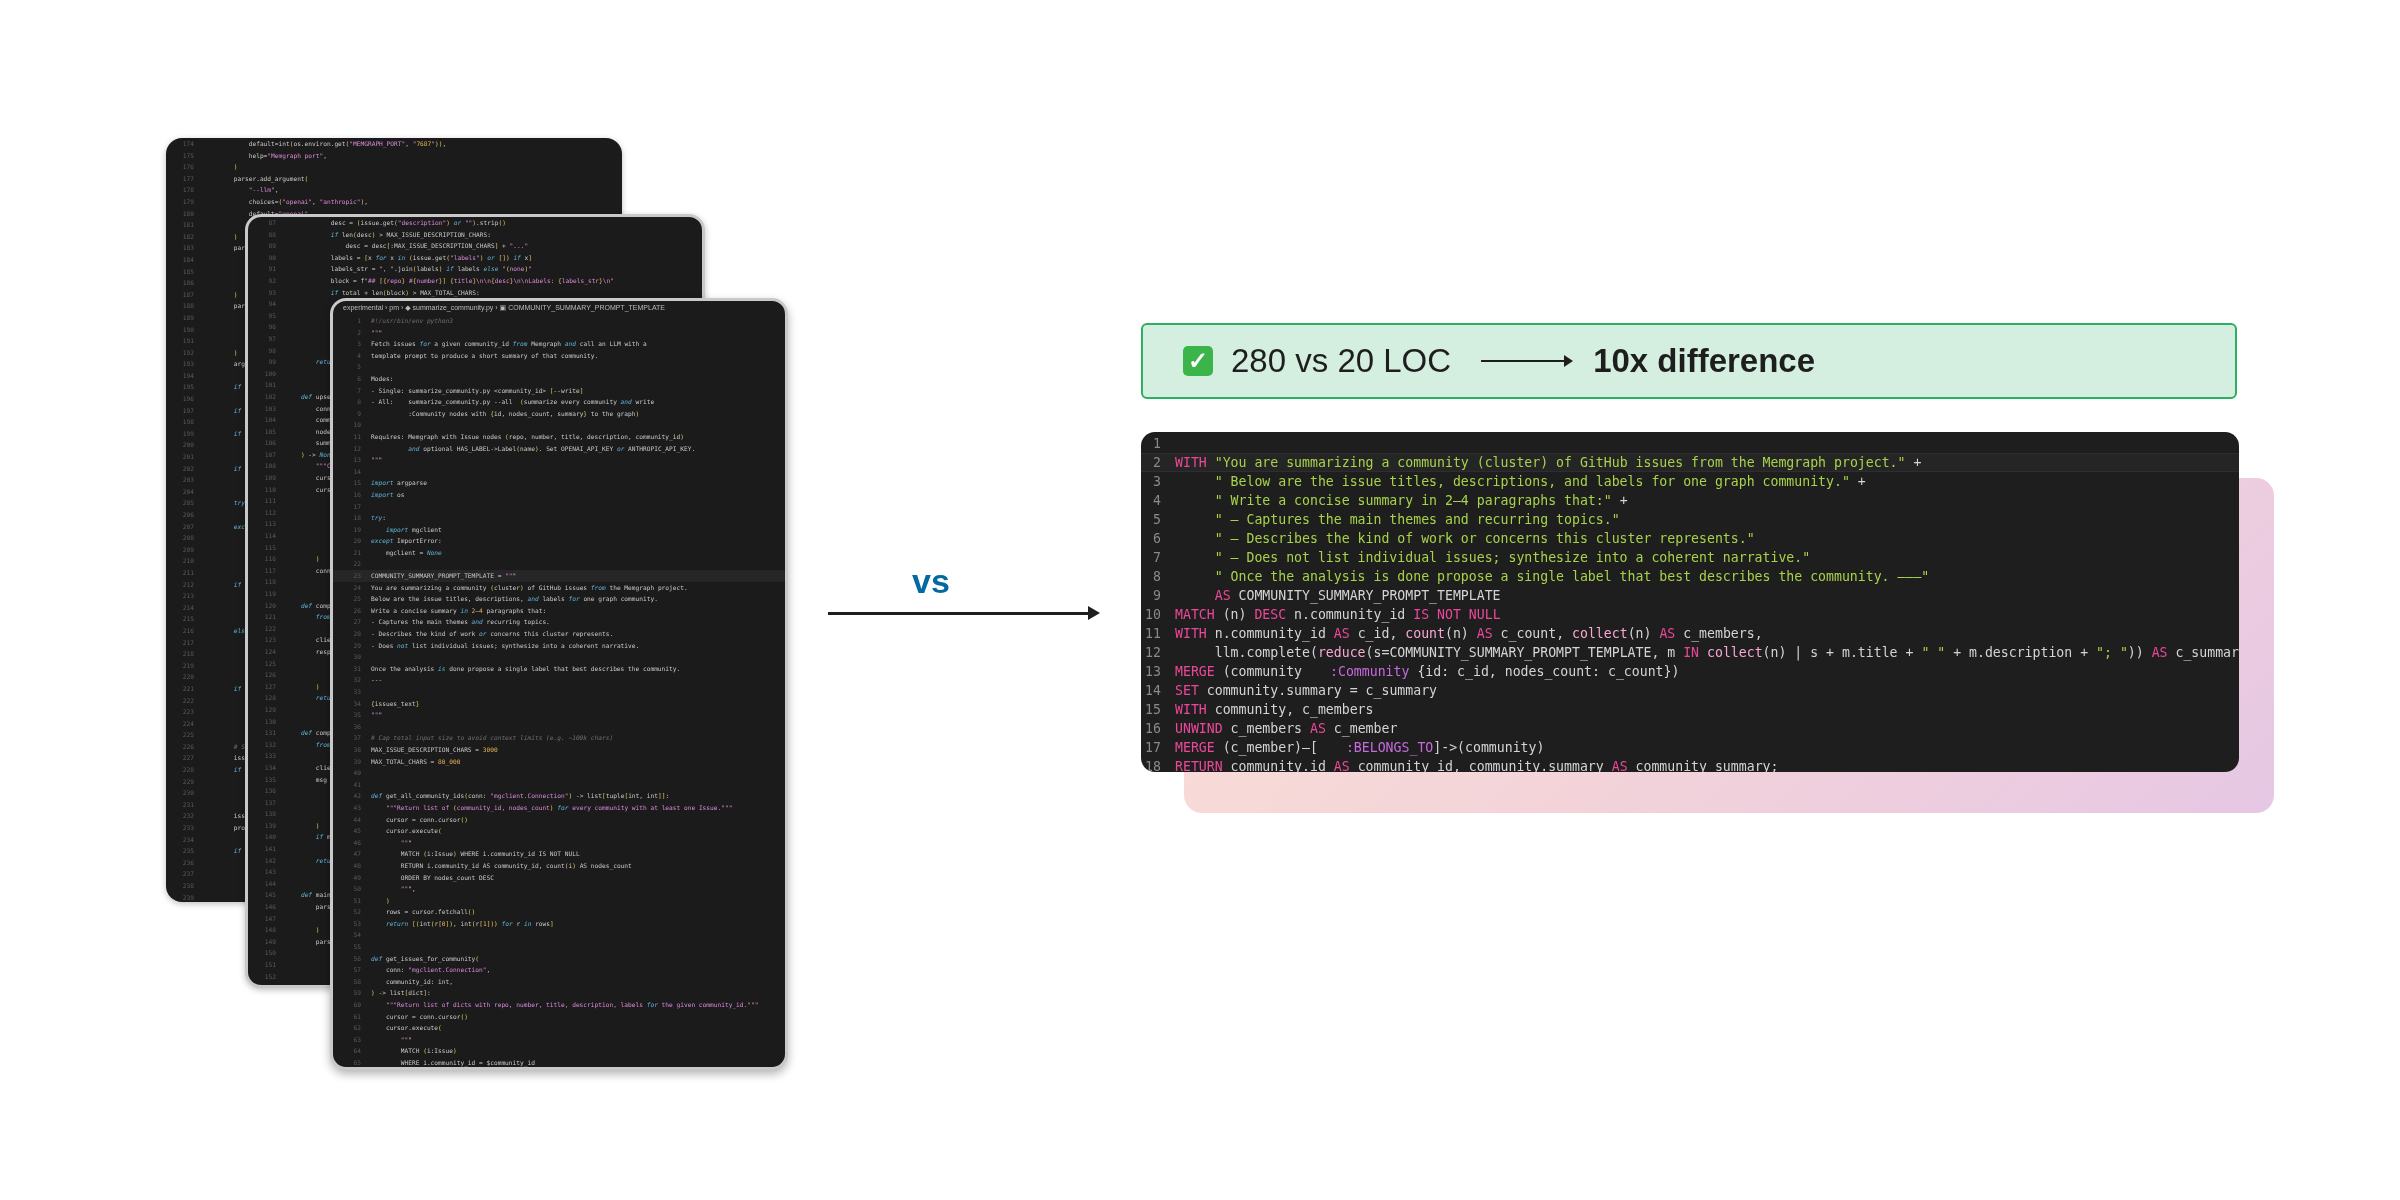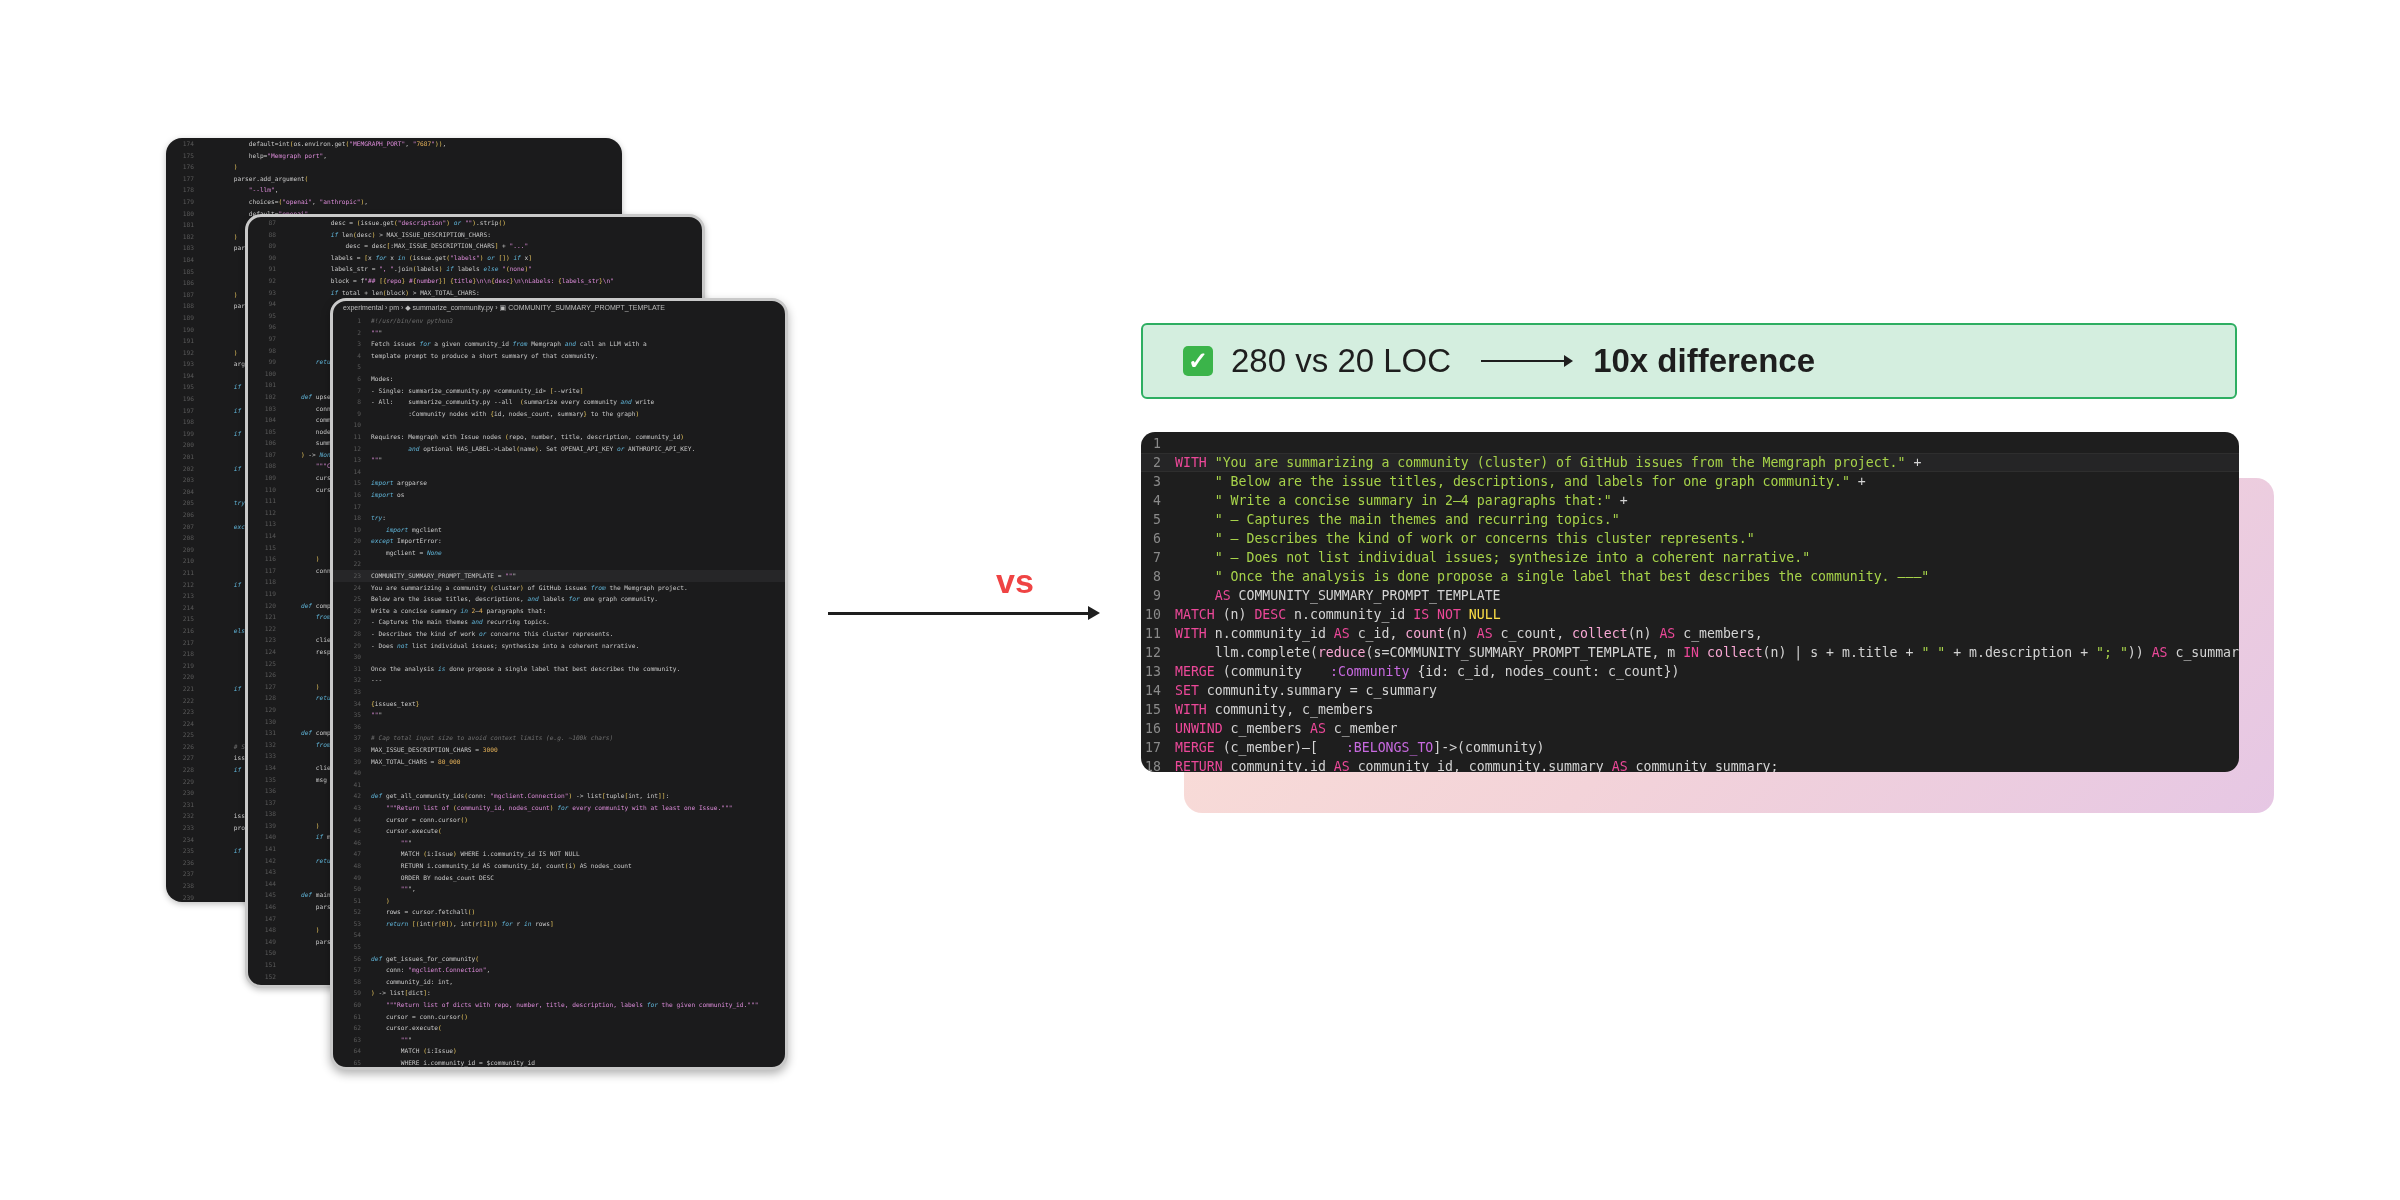--- a/index.html
+++ b/index.html
@@ -12,40 +12,40 @@
   .mini-ln{width:28px;text-align:right;color:#5a5a5a;padding-right:10px;flex:none;}
   .mini-code{color:#c8c8c8;}
   .breadcrumb{height:14px;line-height:14px;font-size:7px;color:#bbbbbb;padding-left:10px;font-family:"Liberation Sans",sans-serif;white-space:nowrap;}
   .kw{color:#5fb3d6;font-style:italic;}
   .str{color:#d98ad6;}
   .fn{color:#e6c45c;}
   .cm{color:#6e6e6e;font-style:italic;}
   .num{color:#e8b45a;}
   .hl{background:#262628;}
 
-  .vs-label{position:absolute;left:996px;top:562px;font-size:34px;font-weight:bold;color:#ef4444;}
+  .vs-label{position:absolute;left:912px;top:562px;font-size:34px;font-weight:bold;color:#0369a1;}
   .vs-arrow{position:absolute;left:828px;top:612px;width:262px;height:3px;background:#1e1e1e;}
   .vs-arrow::after{content:"";position:absolute;right:-10px;top:-6px;border-left:12px solid #1e1e1e;border-top:7px solid transparent;border-bottom:7px solid transparent;}
 
   .banner{position:absolute;left:1141px;top:323px;width:1096px;height:76px;background:#d4eedf;border:2px solid #2eae62;border-radius:6px;display:flex;align-items:center;padding-left:40px;box-sizing:border-box;font-size:33px;color:#1e1e1e;}
   .check{width:30px;height:30px;background:#3bb44a;border-radius:5px;color:#fff;font-weight:bold;font-size:24px;display:flex;align-items:center;justify-content:center;margin-right:18px;}
   .banner-arrow{width:86px;height:2px;background:#1e1e1e;position:relative;margin:0 26px 0 30px;}
   .banner-arrow::after{content:"";position:absolute;right:-6px;top:-5px;border-left:9px solid #1e1e1e;border-top:6px solid transparent;border-bottom:6px solid transparent;}
   .banner b{font-weight:bold;margin-right:4px;}
 
   .grad{position:absolute;left:1184px;top:478px;width:1090px;height:335px;border-radius:18px;background:linear-gradient(135deg,#fbe0d6 0%,#f3d3d9 50%,#e6c7e4 100%);}
   .code{position:absolute;left:1141px;top:432px;width:1098px;height:340px;background:#1e1e1e;border-radius:14px;font-family:"DejaVu Sans Mono",monospace;font-size:13.2px;color:#d4d4d4;padding-top:2px;box-sizing:border-box;overflow:hidden;}
   .cl{display:flex;height:19px;line-height:19px;white-space:pre;}
   .cl.active{background:#252526;border-top:1px solid #2e2e2e;border-bottom:1px solid #2e2e2e;height:17px;line-height:17px;}
   .cln{width:20px;text-align:right;color:#8a8a8a;flex:none;padding-right:14px;}
   .k{color:#ec4899;}
   .s{color:#a7d34a;}
   .f{color:#f9a8d4;}
   .lab{color:#c86ae0;margin-left:28px;}
-  .n{color:#fde047;}
+  .n{color:#ec4899;}
 </style>
 </head>
 <body>
 
 <div class="win w1">
   <div id="w1-body">
       <div class="mini-line"><span class="mini-ln">174</span><span class="mini-code">            default=int<span class="fn">(</span>os.environ.get<span class="fn">(</span><span class="str">"MEMGRAPH_PORT"</span>, <span class="str">"<span class="num">7687</span>"</span><span class="fn">)</span><span class="fn">)</span>,</span></div>
       <div class="mini-line"><span class="mini-ln">175</span><span class="mini-code">            help=<span class="str">"Memgraph port"</span>,</span></div>
       <div class="mini-line"><span class="mini-ln">176</span><span class="mini-code">        <span class="fn">)</span></span></div>
       <div class="mini-line"><span class="mini-ln">177</span><span class="mini-code">        parser.add_argument<span class="fn">(</span></span></div>

